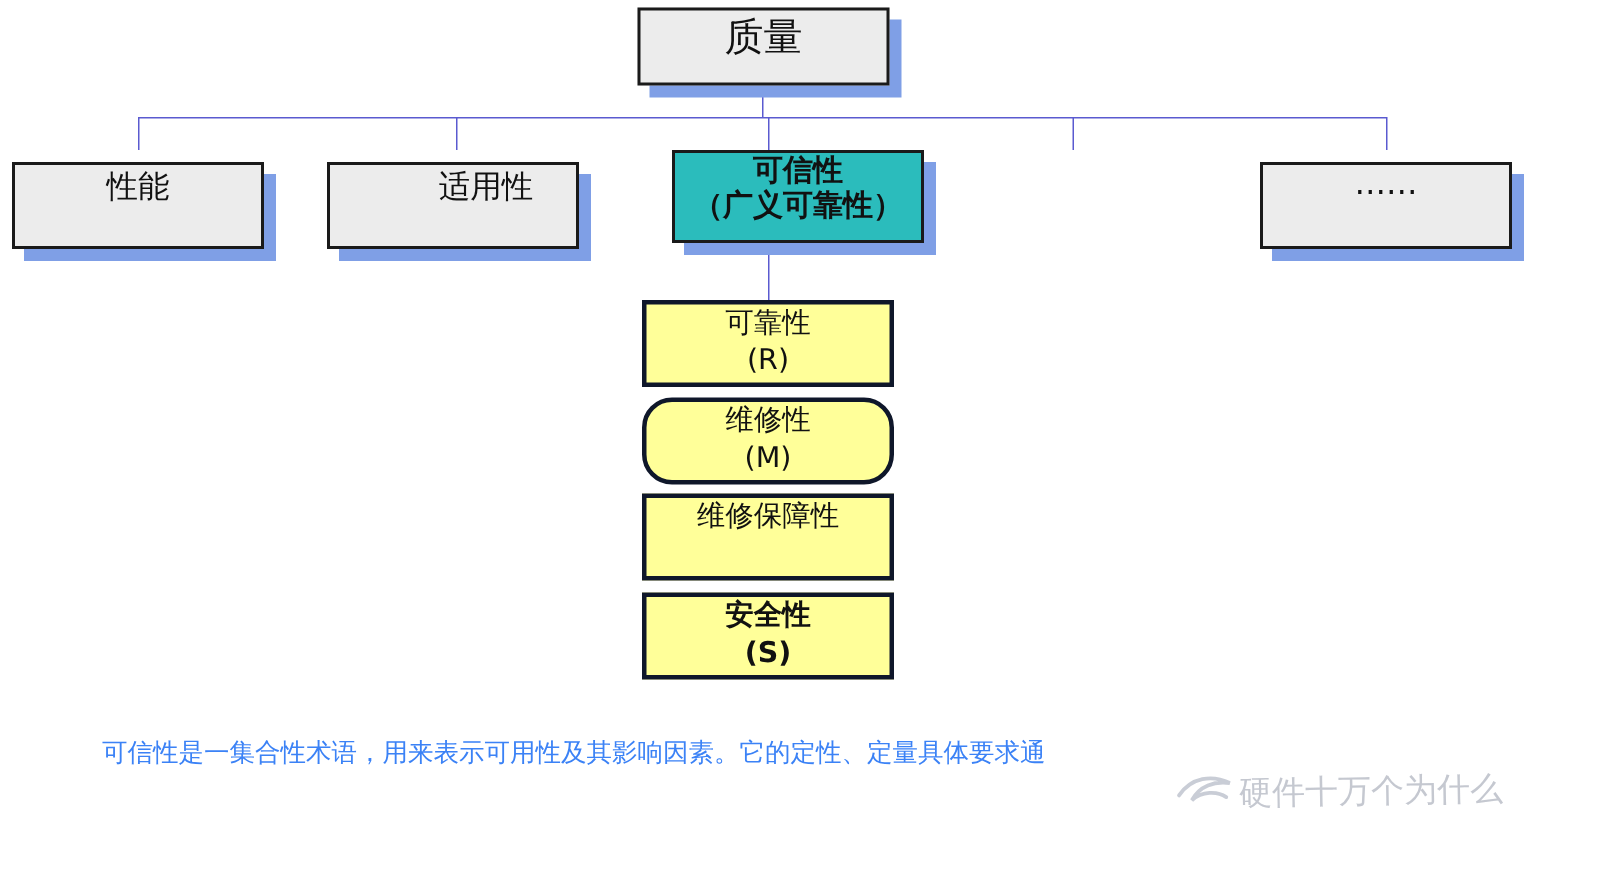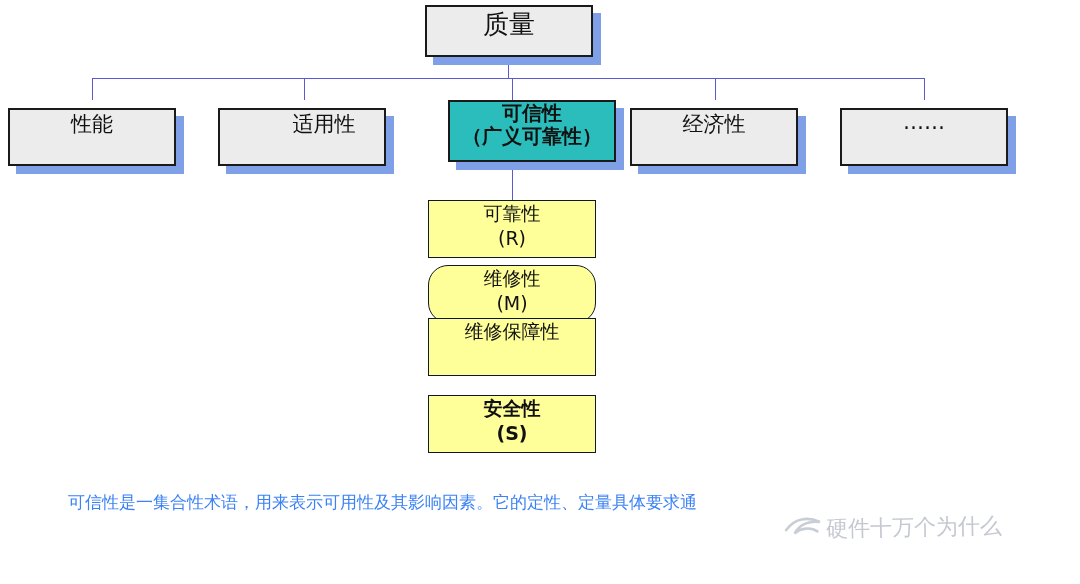--- a/index.html
+++ b/index.html
@@ -27,27 +27,27 @@
   .c1{left:8px;}
   .c2{left:218px;padding-left:44px;}
   .c3{left:428px;top:100px;height:62px;background:#2bbcbc;font-weight:bold;margin-left:20px;}
   .c3 .main{font-size:20px;line-height:1.15;}
   .c3 .sub{font-size:20px;line-height:1.15;}
   .c4{left:630px;}
   .c5{left:840px;}
   .leaf{
     left:428px;width:168px;height:58px;
     background:#ffff99;
-    border:1px solid #0f172a;
+    border:3px solid #0f172a;
     box-shadow:none;
     font-size:19px;line-height:1.3;
   }
   .l1{top:200px;}
   .l2{top:265px;border-radius:20px;}
-  .l3{top:318px;gap:48px;}
+  .l3{top:329px;gap:48px;}
   .l4{top:395px;font-weight:bold;}
   
   .line{position:absolute;background:#5a5ad0;}
   .stub    {left:508px;top:64px;width:1px;height:14px;}
   .bus     {left:92px;top:78px;width:832px;height:1px;}
   .drop1   {left:92px;top:78px;width:1px;height:22px;}
   .drop2   {left:304px;top:78px;width:1px;height:22px;}
   .drop3   {left:512px;top:78px;width:1px;height:22px;}
   .drop4   {left:715px;top:78px;width:1px;height:22px;}
   .drop5   {left:924px;top:78px;width:1px;height:22px;}
@@ -92,23 +92,20 @@
   <div class="node child c1">
     <span>性能</span>
   </div>
   <div class="node child c2">
     <span>适用性</span>
   </div>
   <div class="node child c3">
     <span class="main">可信性</span>
     <span class="sub">（广义可靠性）</span>
   </div>
-  <div class="node child c4">
-    <span>经济性</span>
-  </div>
   <div class="node child c5">
     <span>……</span>
   </div>
 
   <div class="node leaf l1">
     <span>可靠性</span>
     <span>(R)</span>
   </div>
   <div class="node leaf l2">
     <span>维修性</span>

